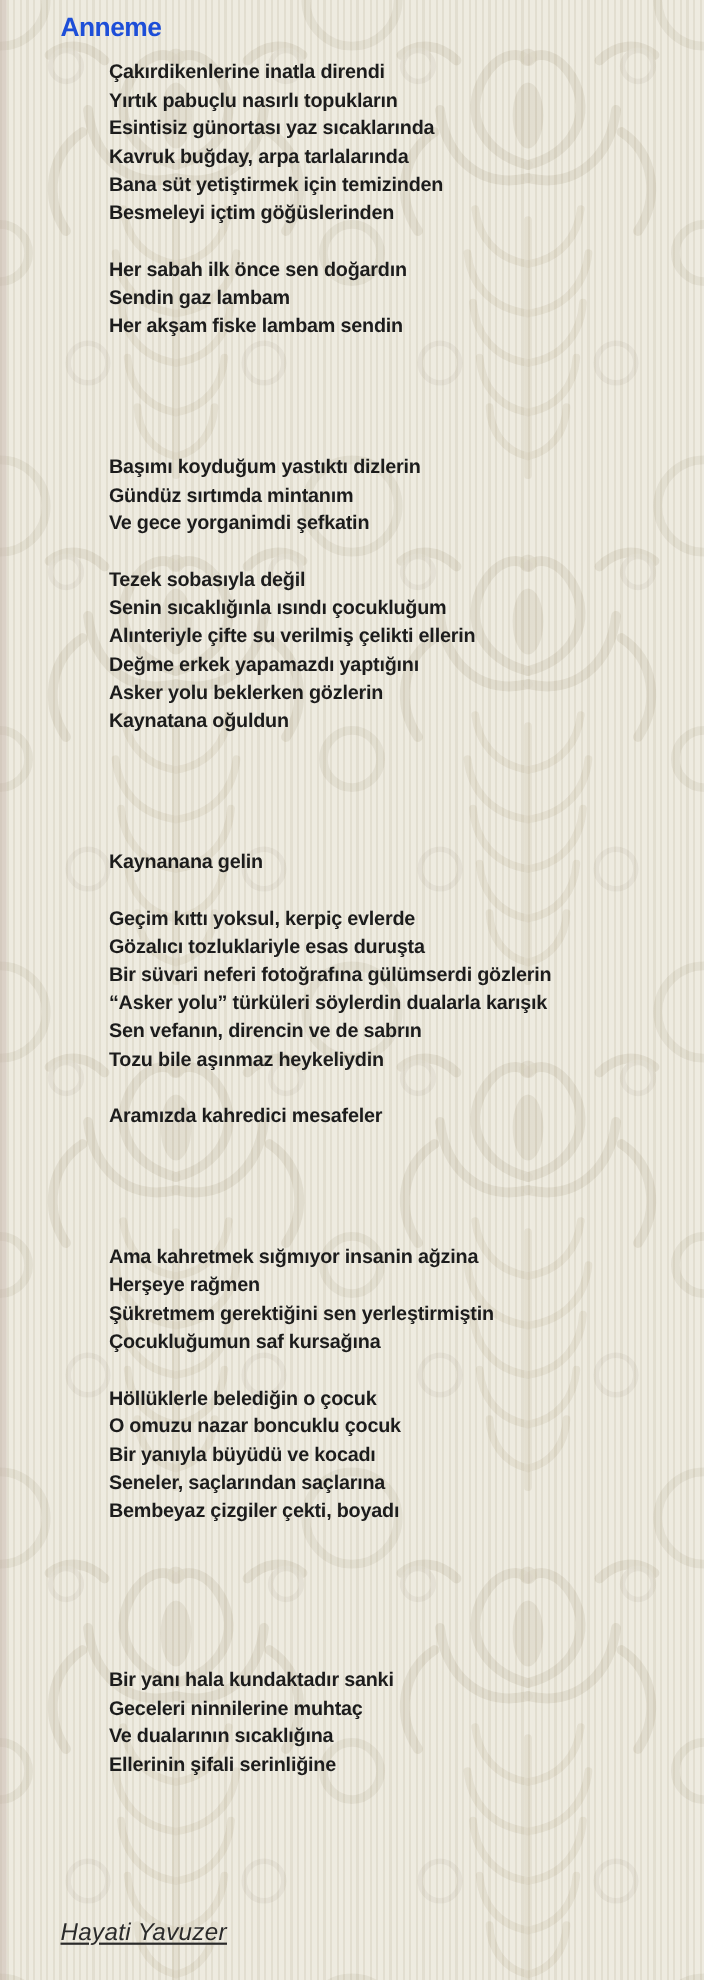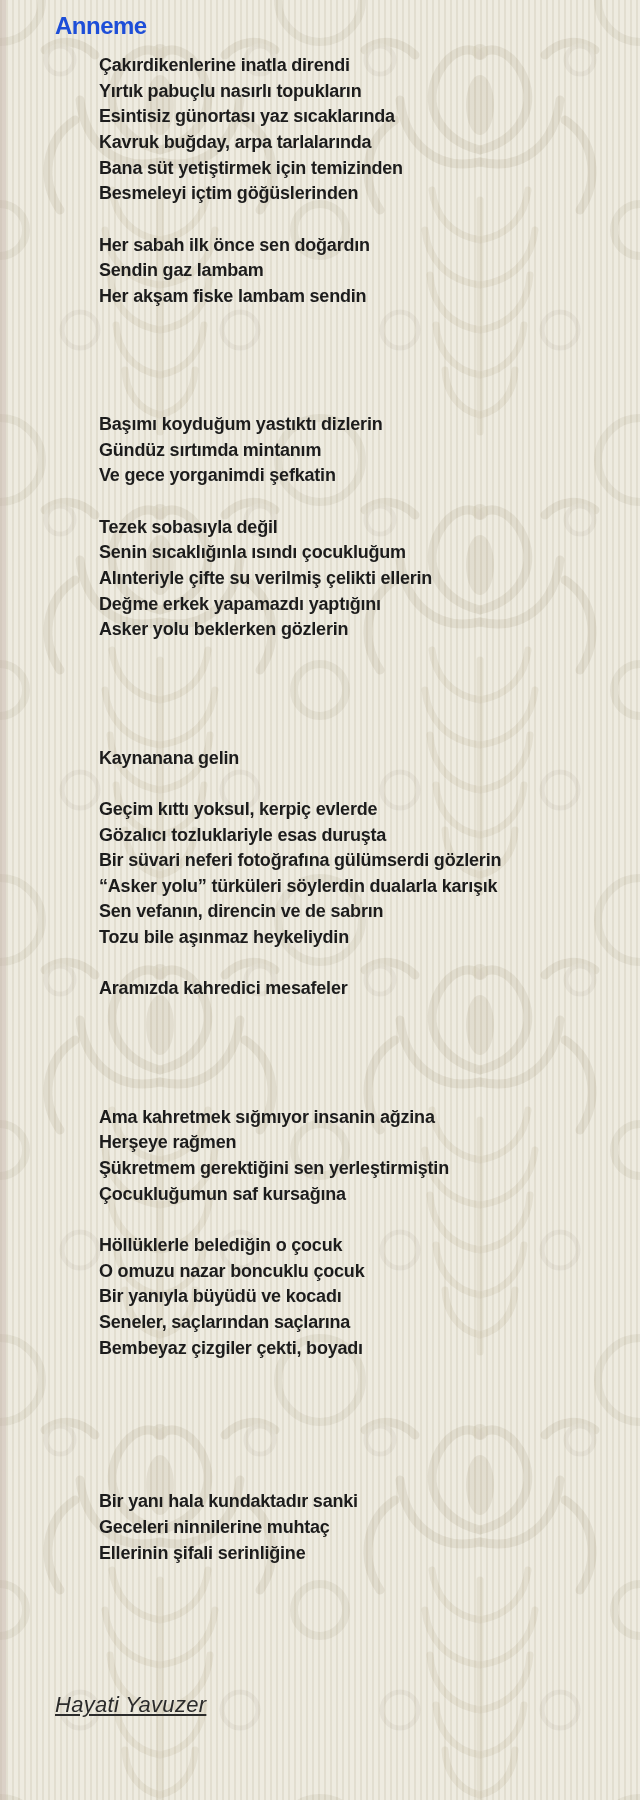--- a/index.html
+++ b/index.html
@@ -158,20 +158,21 @@
         <div class="line"></div>
         <div class="line">Başımı koyduğum yastıktı dizlerin</div>
         <div class="line">Gündüz sırtımda mintanım</div>
         <div class="line">Ve gece yorganimdi şefkatin</div>
         <div class="line"></div>
         <div class="line">Tezek sobasıyla değil</div>
         <div class="line">Senin sıcaklığınla ısındı çocukluğum</div>
         <div class="line">Alınteriyle çifte su verilmiş çelikti ellerin</div>
         <div class="line">Değme erkek yapamazdı yaptığını</div>
         <div class="line">Asker yolu beklerken gözlerin</div>
+        <div class="line">Kaynatana oğuldun</div>
         <div class="line"></div>
         <div class="line"></div>
         <div class="line"></div>
         <div class="line"></div>
         <div class="line">Kaynanana gelin</div>
         <div class="line"></div>
         <div class="line">Geçim kıttı yoksul, kerpiç evlerde</div>
         <div class="line">Gözalıcı tozluklariyle esas duruşta</div>
         <div class="line">Bir süvari neferi fotoğrafına gülümserdi gözlerin</div>
         <div class="line">“Asker yolu” türküleri söylerdin dualarla karışık</div>
@@ -193,18 +194,19 @@
         <div class="line">Bir yanıyla büyüdü ve kocadı</div>
         <div class="line">Seneler, saçlarından saçlarına</div>
         <div class="line">Bembeyaz çizgiler çekti, boyadı</div>
         <div class="line"></div>
         <div class="line"></div>
         <div class="line"></div>
         <div class="line"></div>
         <div class="line"></div>
         <div class="line">Bir yanı hala kundaktadır sanki</div>
         <div class="line">Geceleri ninnilerine muhtaç</div>
+        <div class="line">Ve dualarının sıcaklığına</div>
         <div class="line">Ellerinin şifali serinliğine</div>
       </div>
     <div class="author">Hayati Yavuzer</div>
   </div>
 
 </div>
 
 </body></html>

